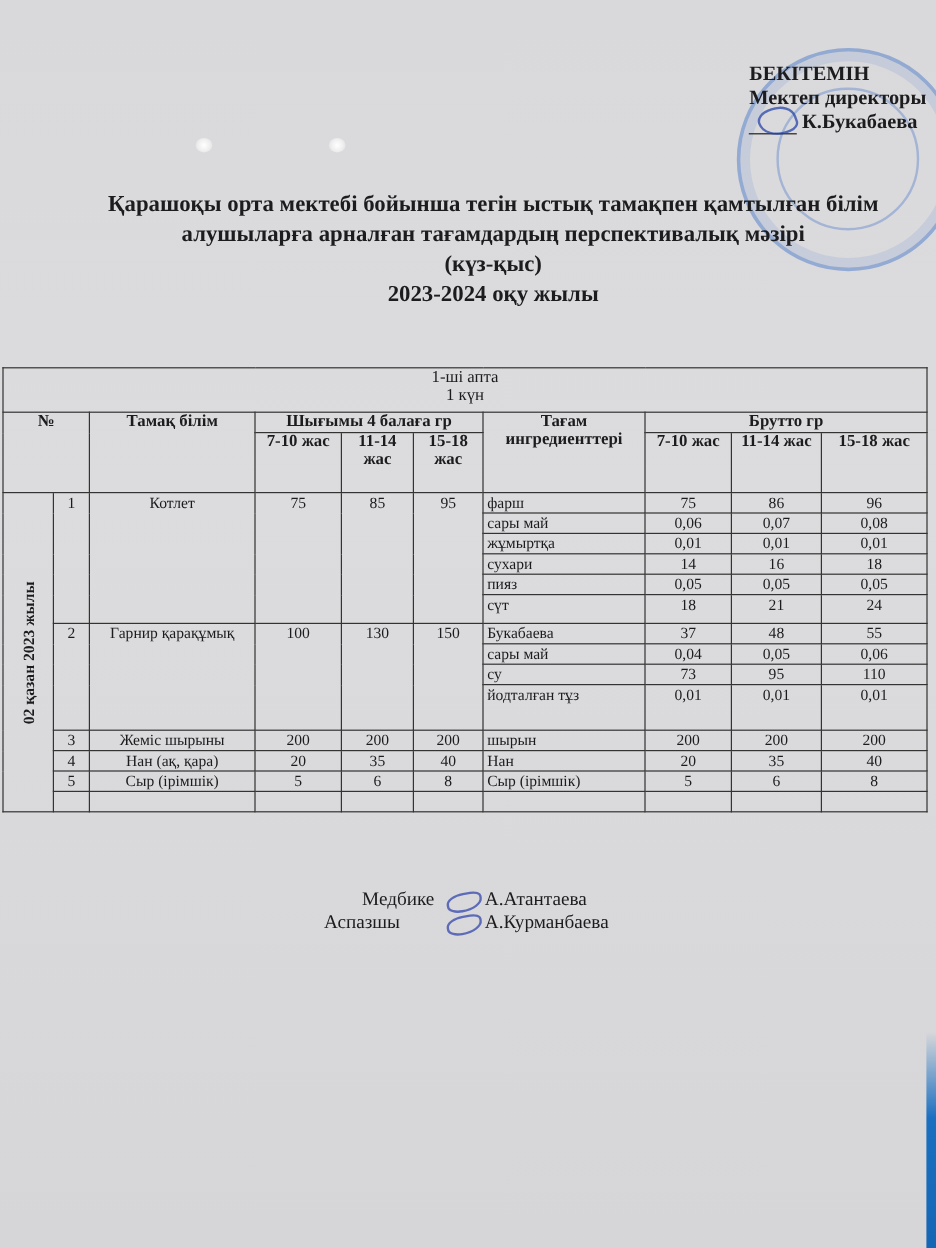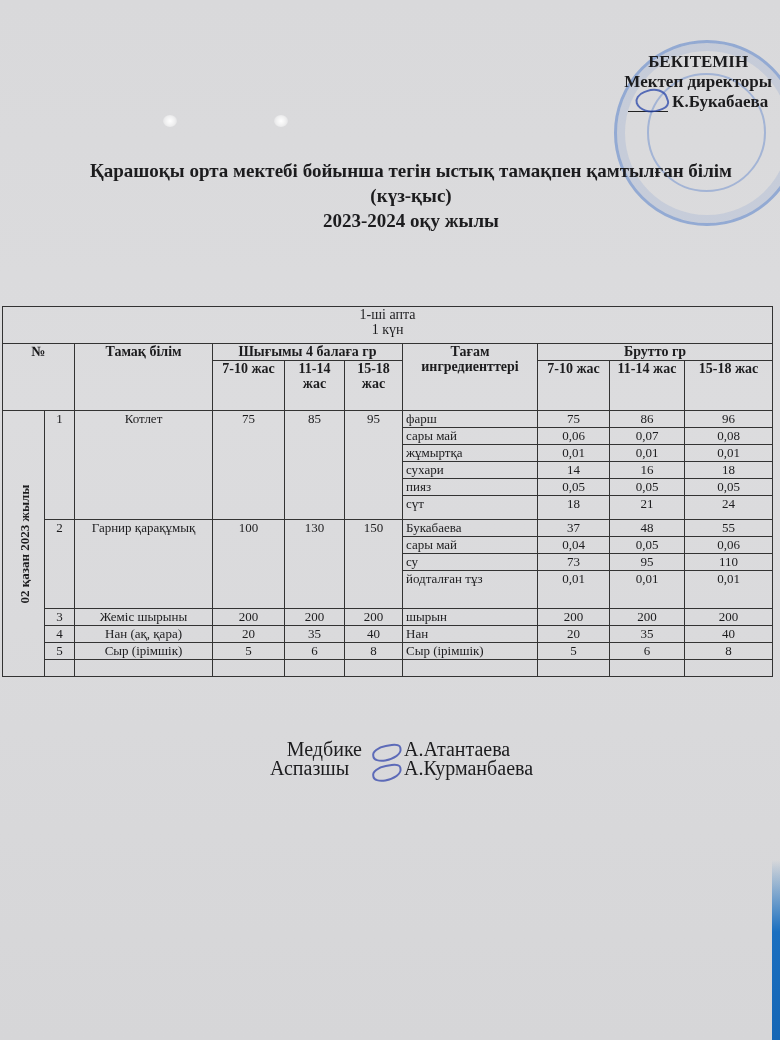--- a/index.html
+++ b/index.html
@@ -7,21 +7,21 @@
     width:780px; height:1040px; overflow:hidden; position:relative;
     background: linear-gradient(180deg, #d9d9db 0%, #dcdcde 40%, #d6d6d8 100%);
     font-family: "Liberation Serif", "DejaVu Serif", serif;
     color:#1c1c1e;
   }
   .glare { position:absolute; width:14px; height:12px; border-radius:50%;
     background: radial-gradient(circle, #ffffff 0%, rgba(255,255,255,0.6) 50%, rgba(255,255,255,0) 100%);}
   .blue-edge { position:absolute; right:0; top:860px; width:8px; height:180px;
     background: linear-gradient(180deg, rgba(30,110,190,0) 0%, #1a6fc0 40%, #1566b5 100%); }
 
-  .approval { position:absolute; right:8px; top:52px; text-align:center; font-weight:bold; font-size:17px; line-height:20px; }
+  .approval { position:absolute; right:8px; top:52px; text-align:left; font-weight:bold; font-size:17px; line-height:20px; }
   .approval .stamp { position:absolute; left:-10px; top:-12px; width:180px; height:180px; border-radius:50%;
     border:3px solid rgba(60,110,200,0.45); box-shadow: inset 0 0 0 8px rgba(60,110,200,0.12); }
   .approval .stamp-inner { position:absolute; left:30px; top:30px; width:115px; height:115px; border-radius:50%;
     border:2px solid rgba(60,110,200,0.35); }
   .approval .line { position:relative; z-index:2; }
   .approval .sig { display:inline-block; width:40px; height:18px; border-bottom:1px solid #222; margin-right:4px; position:relative; vertical-align:bottom; }
   .approval .sig::after { content:""; position:absolute; left:8px; top:-4px; width:28px; height:20px;
     border:2px solid rgba(40,70,170,0.75); border-radius:40% 60% 30% 70%; transform:rotate(-20deg); }
 
   .title { position:absolute; left:0; right:0; top:158px; text-align:center; font-weight:bold; font-size:19px; line-height:25px; }
@@ -30,21 +30,21 @@
   table.menu { position:absolute; left:2px; top:306px; width:770px; border-collapse:collapse; font-size:13px; table-layout:fixed; }
   table.menu td, table.menu th { border:1px solid #333; padding:0 3px; vertical-align:top; height:16px; line-height:15px; }
   table.menu th { font-weight:bold; font-size:14px; text-align:center; }
   .c { text-align:center; }
   .l { text-align:left; }
   .banner { text-align:center; font-weight:normal !important; font-size:13px; height:36px !important; }
   .vert-cell { position:relative; }
   .vert { position:absolute; left:50%; top:50%; transform:translate(-50%,-50%) rotate(-90deg); white-space:nowrap; font-weight:bold; font-size:13px; }
   .blank td { height:14px; }
 
-  .signers { position:absolute; left:270px; top:740px; font-size:20px; line-height:19px; }
+  .signers { position:absolute; left:270px; top:740px; font-size:16px; line-height:19px; }
   .signers .row { white-space:nowrap; }
   .signers .lbl { display:inline-block; width:92px; text-align:right; margin-right:8px; }
   .signers .mk { display:inline-block; width:34px; height:16px; vertical-align:middle; position:relative; }
   .signers .mk::after { content:""; position:absolute; left:2px; top:2px; width:26px; height:12px; border:2px solid rgba(40,60,170,0.7); border-radius:50% 30% 60% 40%; transform:rotate(-10deg);}
 </style>
 </head>
 <body>
 
 <div class="glare" style="left:163px;top:115px;"></div>
 <div class="glare" style="left:274px;top:115px;"></div>
@@ -54,20 +54,21 @@
   <div class="stamp">
       <div class="stamp-inner"></div>
     </div>
   <div class="line">БЕКІТЕМІН</div>
   <div class="line">Мектеп директоры</div>
   <div class="line"><span class="sig"></span><span>К.Букабаева</span></div>
 </div>
 
 <div class="title">
   <div>Қарашоқы орта мектебі бойынша тегін ыстық тамақпен қамтылған білім</div>
+  <div>алушыларға арналған тағамдардың перспективалық мәзірі</div>
   <div>(күз-қыс)</div>
   <div>2023-2024 оқу жылы</div>
 </div>
 
 <table class="menu">
   <colgroup>
     <col style="width:42px">
       <col style="width:30px">
       <col style="width:138px">
     <col style="width:72px">

